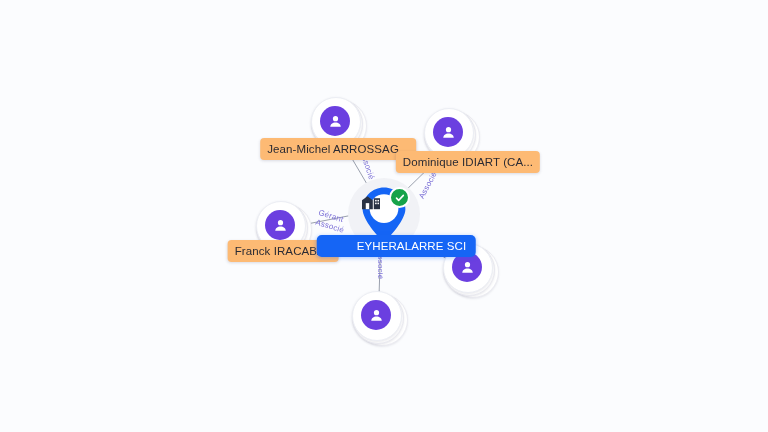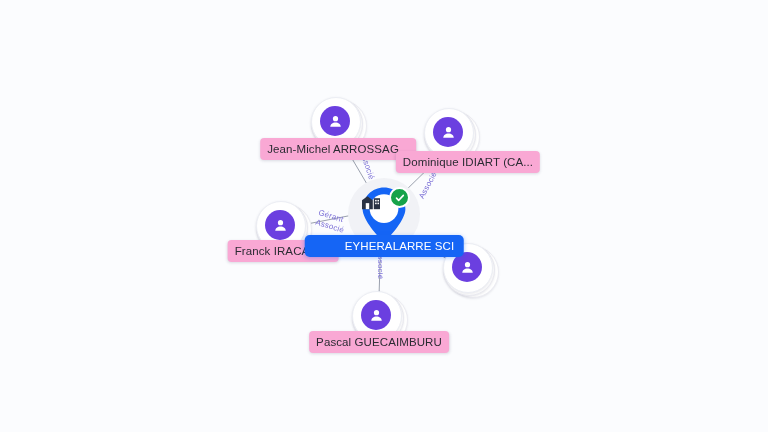--- a/index.html
+++ b/index.html
@@ -105,21 +105,21 @@
     display: flex;
     align-items: center;
     justify-content: center;
   }
 
   
   .node-label {
     position: absolute;
     transform: translate(-50%, 0);
     white-space: nowrap;
-    background: #f9a8d4;
+    background: #fdba74;
     color: #2b2b33;
     font-size: 11.5px;
     line-height: 14px;
     padding: 4px 7px;
     border-radius: 4px;
     box-shadow: 0 1px 3px rgba(45,45,80,.16);
     letter-spacing: .1px;
   }
   .node-label.selected {
     background: #1565f5;
@@ -261,17 +261,16 @@
 
   </div>
 
   <div class="node-label" style="left:338px; top:138px;">Jean-Michel ARROSSAG...</div>
 
   <div class="node-label" style="left:468px; top:151px;">Dominique IDIART (CA...</div>
 
   <div class="node-label" style="left:283px; top:240px;">Franck IRACABAL</div>
 
 
-  <div class="node-label" style="left:379px; top:331px;">Pascal GUECAIMBURU</div>
-
-  <div class="node-label selected" style="left:384px; top:235px;padding-left:40px;">EYHERALARRE SCI</div>
+
+  <div class="node-label selected" style="left:396px; top:235px;padding-left:40px;">EYHERALARRE SCI</div>
 
 </div>
 
 </body></html>

